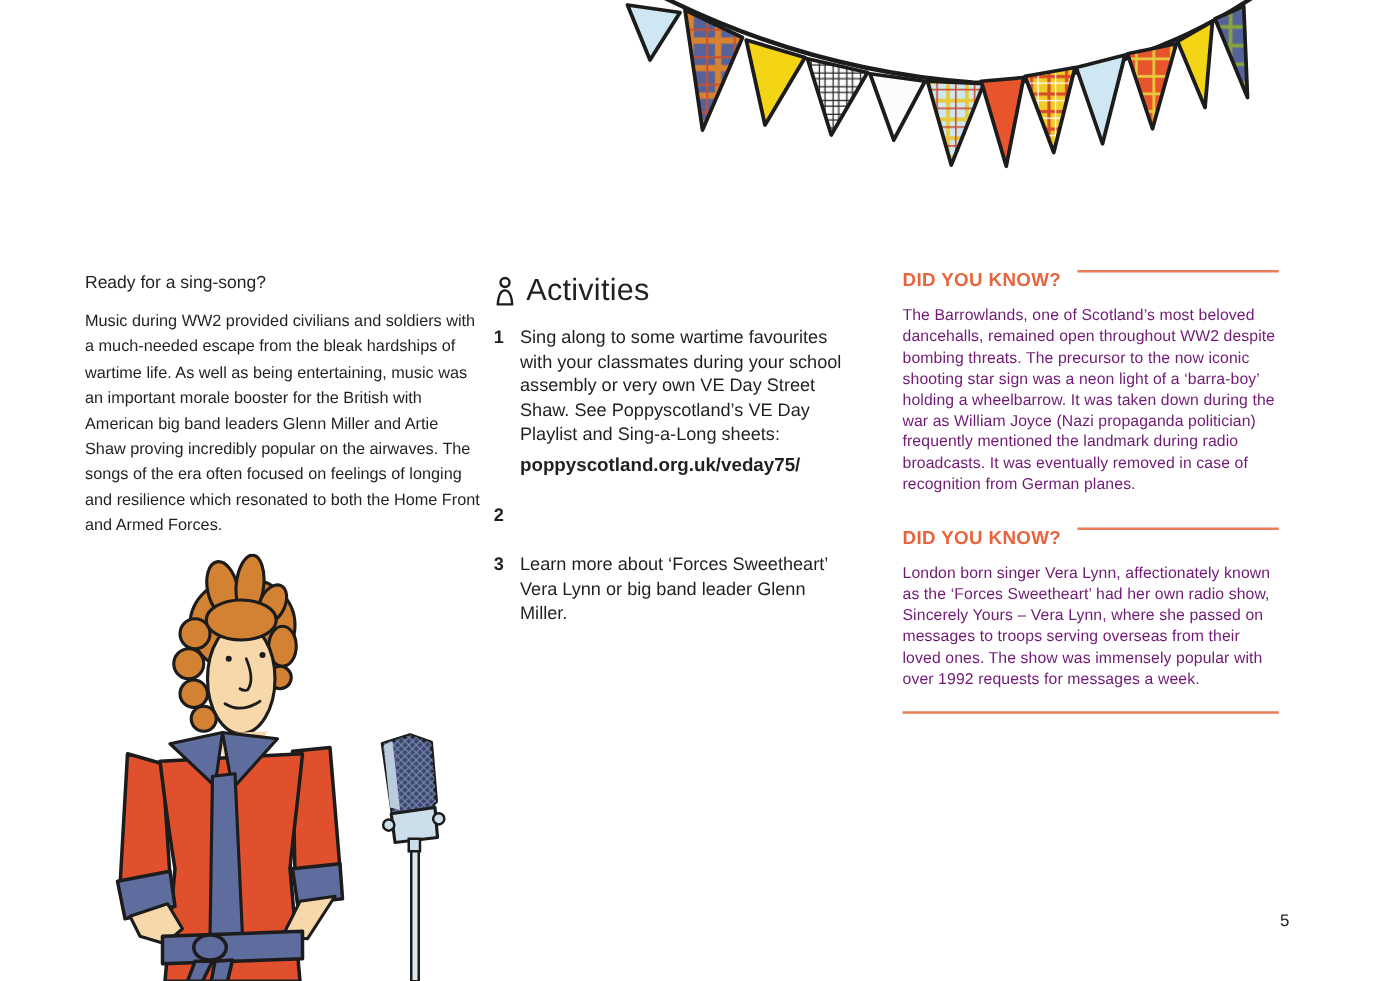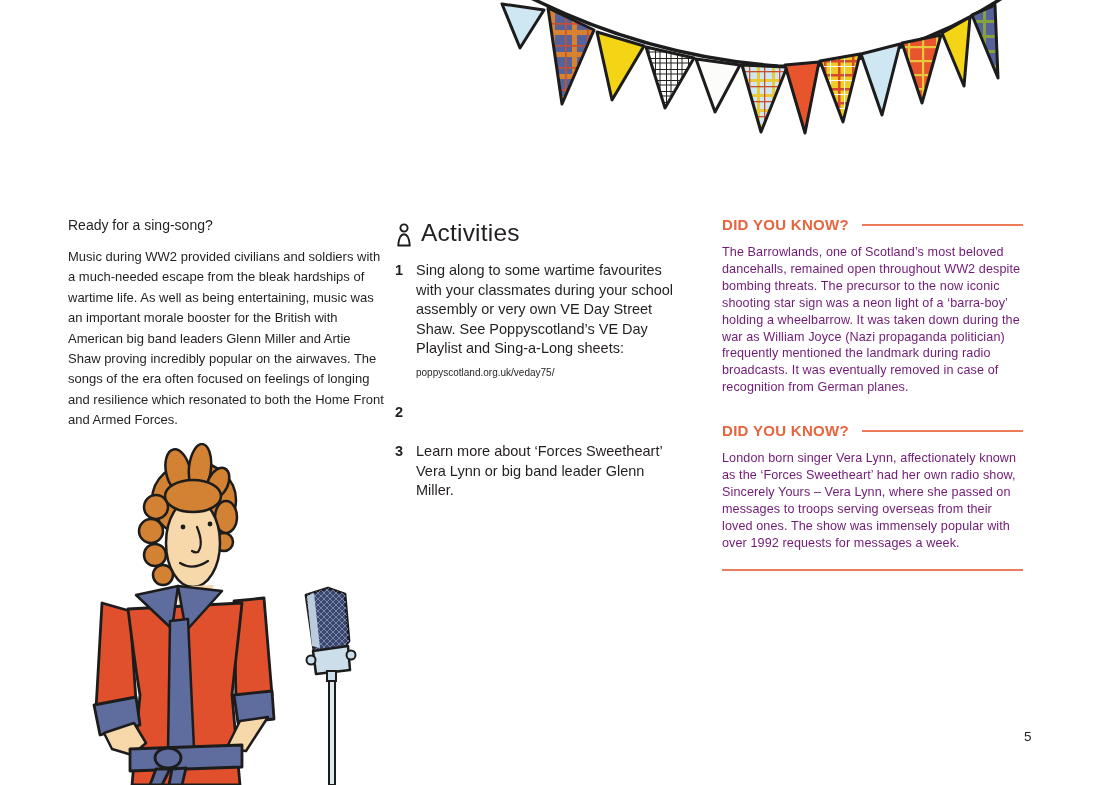--- a/index.html
+++ b/index.html
@@ -19,34 +19,34 @@
   .page-title{
     position:absolute;left:67px;top:81px;font-size:30px;font-weight:500;
     letter-spacing:.2px;color:#1E1E1E;
   }
   
   .col-left{position:absolute;left:68px;top:217px;width:318px}
   .col-left h3{font-size:14px;font-weight:normal;margin-bottom:14px}
   .col-left p{font-size:13px;line-height:20.4px}
   
   .col-mid{position:absolute;left:395px;top:219px;width:286px}
-  .act-header{display:flex;align-items:flex-end}
+  .act-header{display:flex;align-items:flex-start}
   .act-header svg{flex:0 0 auto;margin-top:2px}
   .act-title{font-size:24.5px;font-weight:500;margin-left:8px;letter-spacing:.2px}
   .act-list{list-style:none;margin-top:14px}
   .act-item{display:flex;margin-bottom:20px}
   .act-num{font-weight:bold;font-size:14.5px;width:21px;flex:0 0 auto;line-height:19.6px}
   .act-body{font-size:14.5px;line-height:19.6px;width:262px}
-  .act-link{display:inline-block;font-weight:normal;font-size:10px;margin-top:4px;
+  .act-link{display:inline-block;font-weight:bold;font-size:15px;margin-top:4px;
     color:var(--text);text-decoration:none}
   .act-link:empty{display:none}
   
   .col-right{position:absolute;left:722px;top:216px;width:301px}
   .dyk+.dyk{margin-top:26px}
-  .dyk-head{display:flex;align-items:center}
+  .dyk-head{display:flex;align-items:flex-start}
   .dyk-title{font-size:15px;font-weight:bold;color:var(--accent-orange);
     letter-spacing:.3px;white-space:nowrap}
   .dyk-rule{flex:1;height:2px;background:var(--accent-orange);margin-left:13px;opacity:.85}
   .dyk p{font-size:12.6px;line-height:16.9px;margin-top:11px;color:#701a75;letter-spacing:.1px}
   .bottom-rule{height:2px;background:var(--accent-orange);margin-top:17px;opacity:.85}
   
   .page-num{position:absolute;left:1024px;top:729px;font-size:13.5px}
   
   .bunting{position:absolute;left:498px;top:0}
   .singer{position:absolute;left:66px;top:443px}

